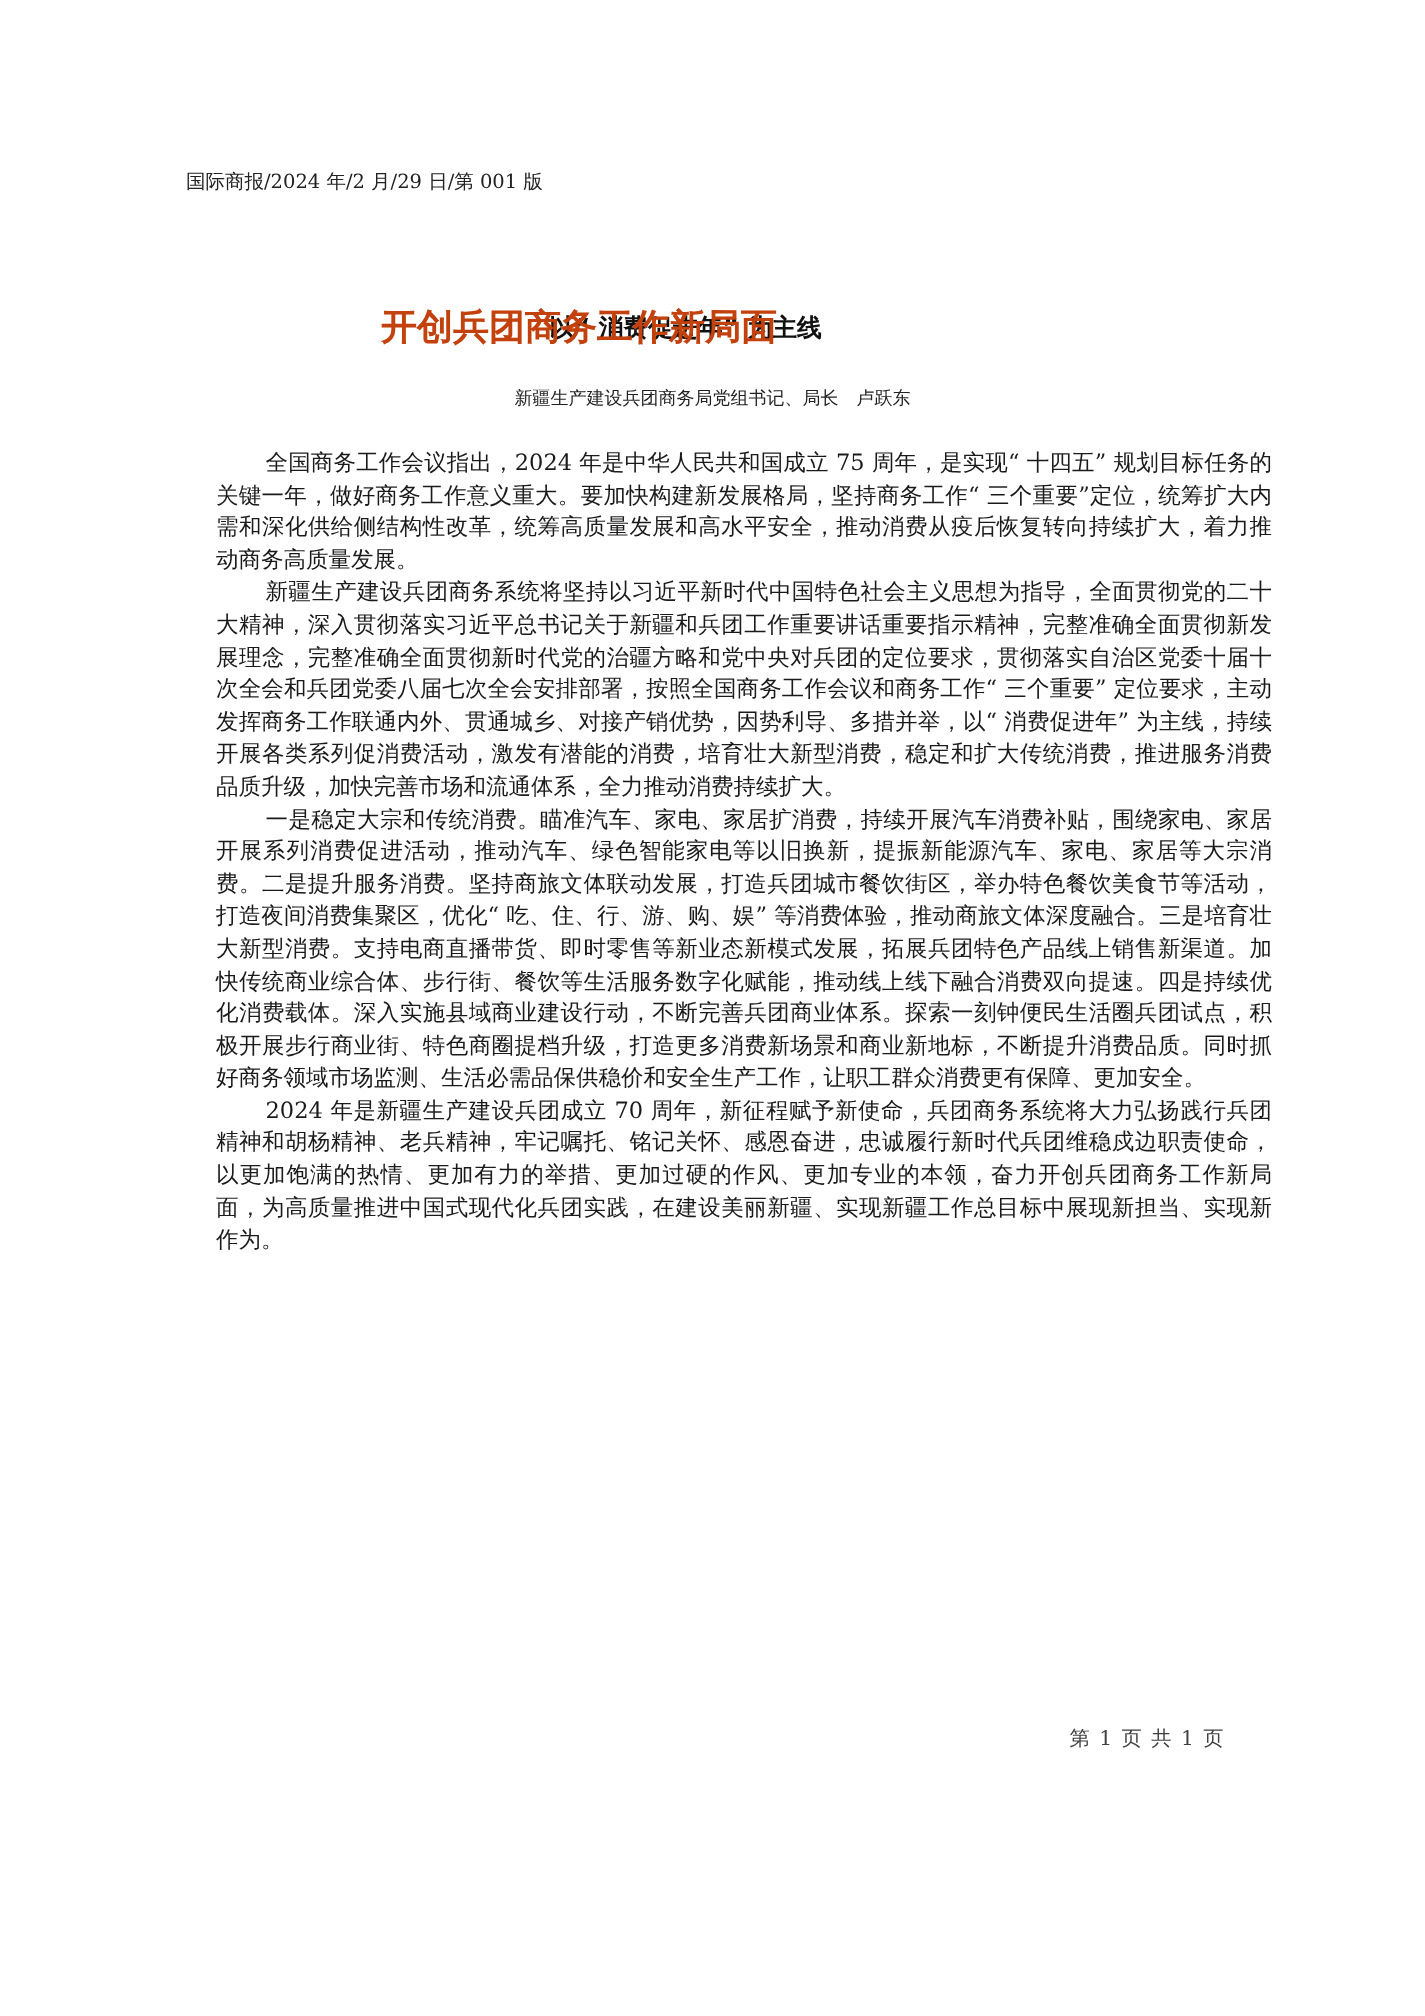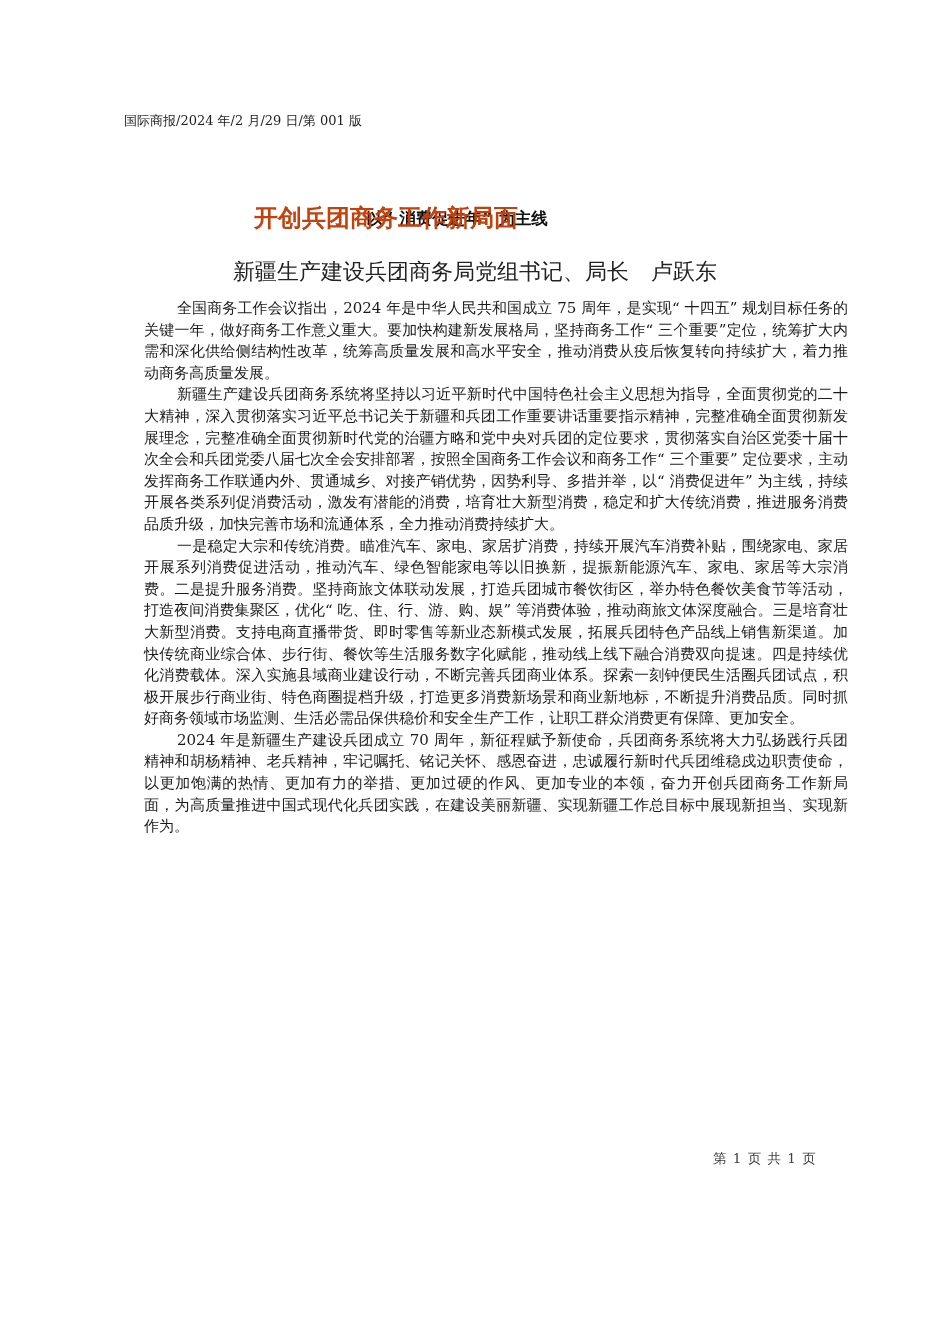--- a/index.html
+++ b/index.html
@@ -4,21 +4,21 @@
 <style>
   html, body { margin: 0; padding: 0; background: #ffffff; }
   body { width: 950px; height: 1344px; position: relative; overflow: hidden;
          font-family: "DejaVu Serif", "Liberation Serif", serif; color: #111; }
   .page { position: absolute; left: 0; top: 0; width: 950px; height: 1344px; }
   .source { position: absolute; left: 124px; top: 112px; font-size: 13px; color: #222; }
   .subtitle { position: absolute; left: 0; width: 914px; top: 160px; text-align: center;
               font-family: "DejaVu Sans", "Liberation Sans", sans-serif; font-size: 16.5px; font-weight: bold; color: #111; margin-top: 48px; }
   .title { position: absolute; left: 0; width: 772px; top: 202px; text-align: center;
            font-family: "DejaVu Sans", "Liberation Sans", sans-serif; font-size: 24px; font-weight: bold; color: #c2410c; }
-  .byline { position: absolute; left: 0; width: 950px; top: 257px; text-align: center; font-size: 22px; color: #222; }
+  .byline { position: absolute; left: 0; width: 950px; top: 257px; text-align: center; font-size: 12px; color: #222; }
   .body { position: absolute; left: 124px; top: 298px; width: 704px; font-size: 15px; line-height: 21.6px;
           color: #1a1a1a; text-align: justify; margin-left: 20px; }
   .body p { margin: 0; text-indent: 2.2em; }
   .footer { position: absolute; left: 713px; top: 1150px; font-size: 13.5px; color: #404040; word-spacing: 2px; }
 </style>
 </head>
 <body>
 
 <div class="page">
   <div class="source">国际商报/2024 年/2 月/29 日/第  001 版</div>

